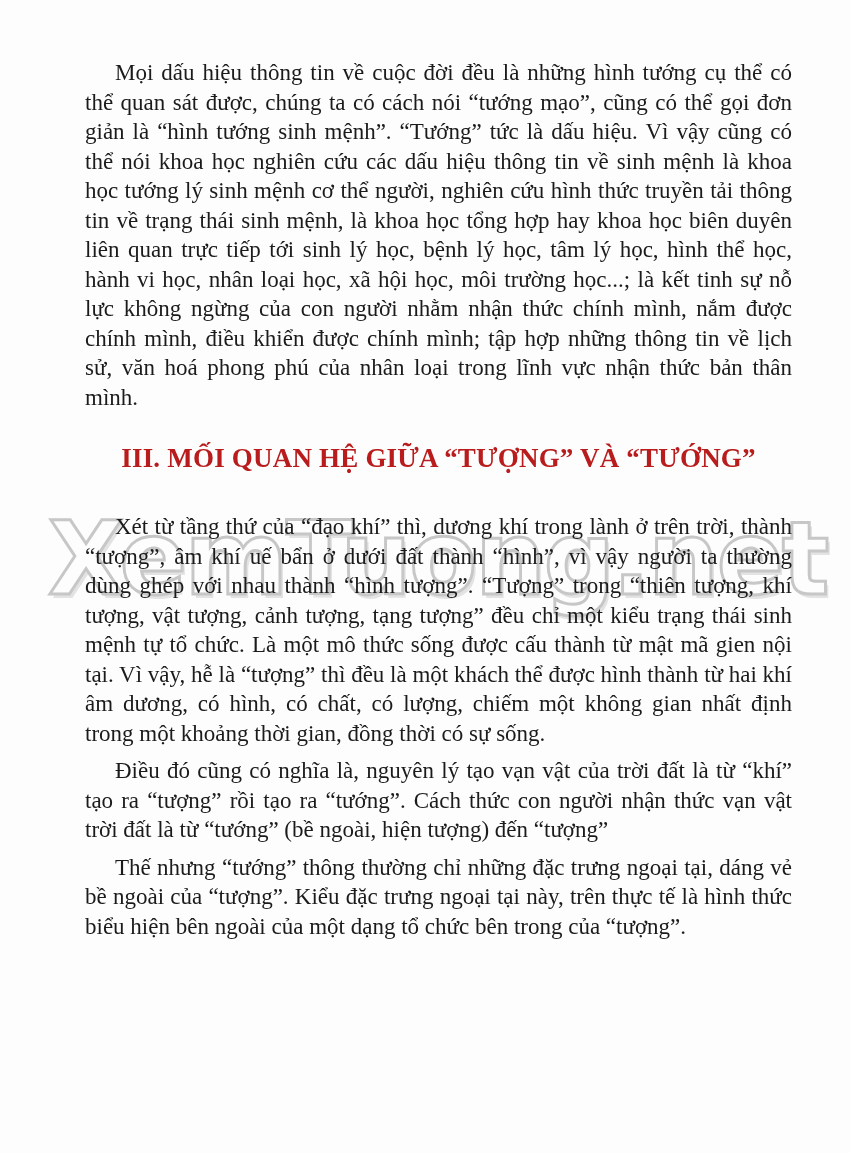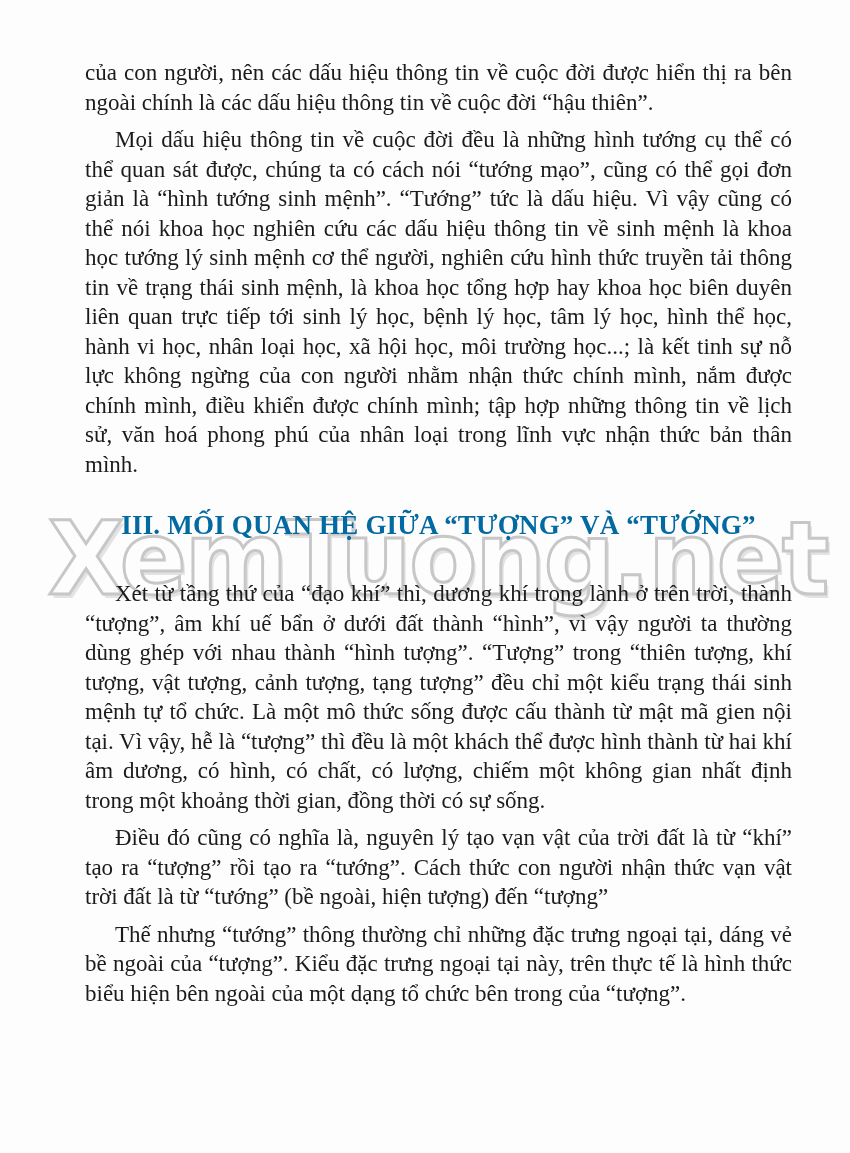--- a/index.html
+++ b/index.html
@@ -59,21 +59,21 @@
     text-indent: 0;
   }
   .section-heading {
     margin: 28px 0 36px 0;
     font-size: 27px;
     font-weight: bold;
     text-align: center;
     text-indent: 0;
     letter-spacing: 0.2px;
     line-height: 36px;
-    color: #0369a1;
+    color: #b91c1c;
   }
   .footer-bar {
     position: absolute;
     left: 40px;
     top: 1156px;
     width: 810px;
     height: 44px;
     z-index: 3;
   }
   .footer-note {
@@ -102,21 +102,20 @@
 </style>
 </head>
 <body>
 
 <div class="page">
 
   <div class="watermark">XemTuong.net</div>
 
   <div class="text-col">
 
-    <p class="continuation">của con người, nên các dấu hiệu thông tin về cuộc đời được hiển thị ra bên ngoài chính là các dấu hiệu thông tin về cuộc đời “hậu thiên”.</p>
 
     <p>Mọi dấu hiệu thông tin về cuộc đời đều là những hình tướng cụ thể có thể quan sát được, chúng ta có cách nói “tướng mạo”, cũng có thể gọi đơn giản là “hình tướng sinh mệnh”. “Tướng” tức là dấu hiệu. Vì vậy cũng có thể nói khoa học nghiên cứu các dấu hiệu thông tin về sinh mệnh là khoa học tướng lý sinh mệnh cơ thể người, nghiên cứu hình thức truyền tải thông tin về trạng thái sinh mệnh, là khoa học tổng hợp hay khoa học biên duyên liên quan trực tiếp tới sinh lý học, bệnh lý học, tâm lý học, hình thể học, hành vi học, nhân loại học, xã hội học, môi trường học...; là kết tinh sự nỗ lực không ngừng của con người nhằm nhận thức chính mình, nắm được chính mình, điều khiển được chính mình; tập hợp những thông tin về lịch sử, văn hoá phong phú của nhân loại trong lĩnh vực nhận thức bản thân mình.</p>
 
     <h2 class="section-heading">III. MỐI QUAN HỆ GIỮA “TƯỢNG” VÀ “TƯỚNG”</h2>
 
 
     <p>Xét từ tầng thứ của “đạo khí” thì, dương khí trong lành ở trên trời, thành “tượng”, âm khí uế bẩn ở dưới đất thành “hình”, vì vậy người ta thường dùng ghép với nhau thành “hình tượng”. “Tượng” trong “thiên tượng, khí tượng, vật tượng, cảnh tượng, tạng tượng” đều chỉ một kiểu trạng thái sinh mệnh tự tổ chức. Là một mô thức sống được cấu thành từ mật mã gien nội tại. Vì vậy, hễ là “tượng” thì đều là một khách thể được hình thành từ hai khí âm dương, có hình, có chất, có lượng, chiếm một không gian nhất định trong một khoảng thời gian, đồng thời có sự sống.</p>
 
     <p>Điều đó cũng có nghĩa là, nguyên lý tạo vạn vật của trời đất là từ “khí” tạo ra “tượng” rồi tạo ra “tướng”. Cách thức con người nhận thức vạn vật trời đất là từ “tướng” (bề ngoài, hiện tượng) đến “tượng”</p>
 

